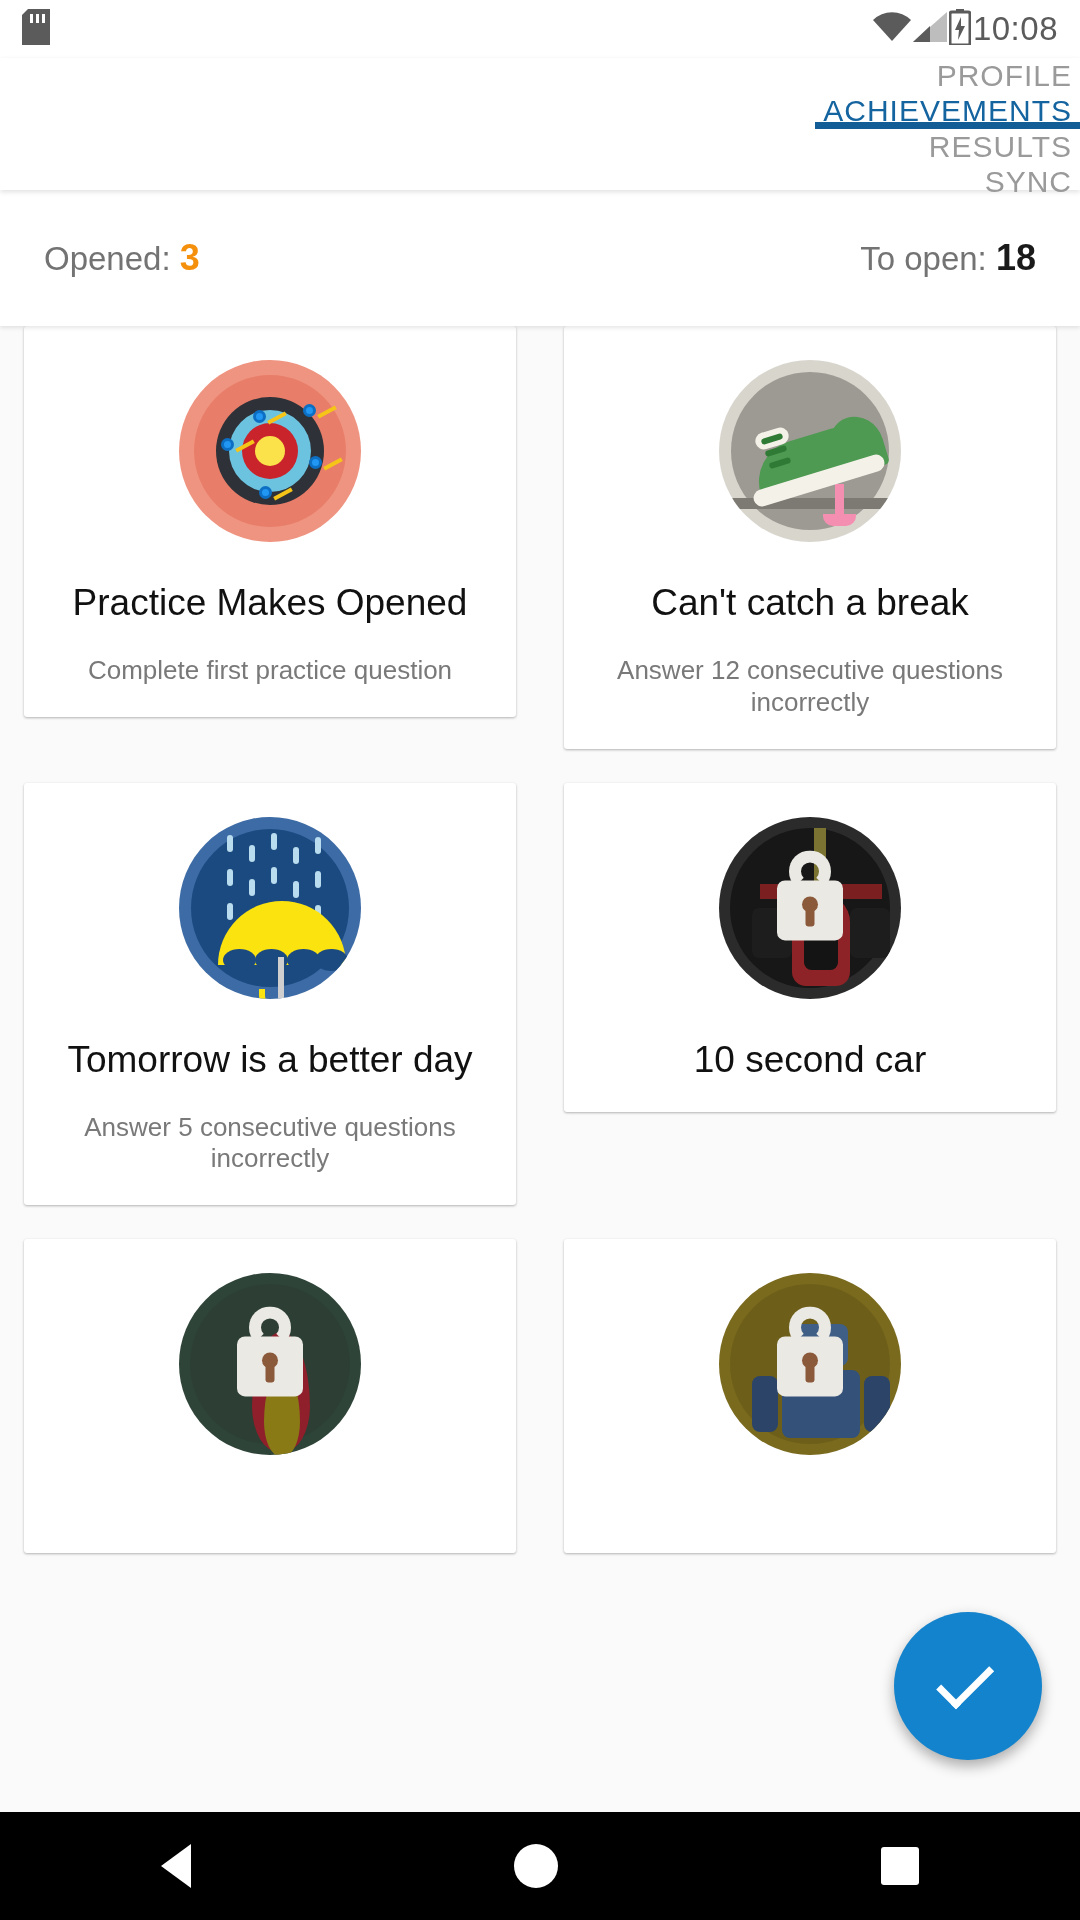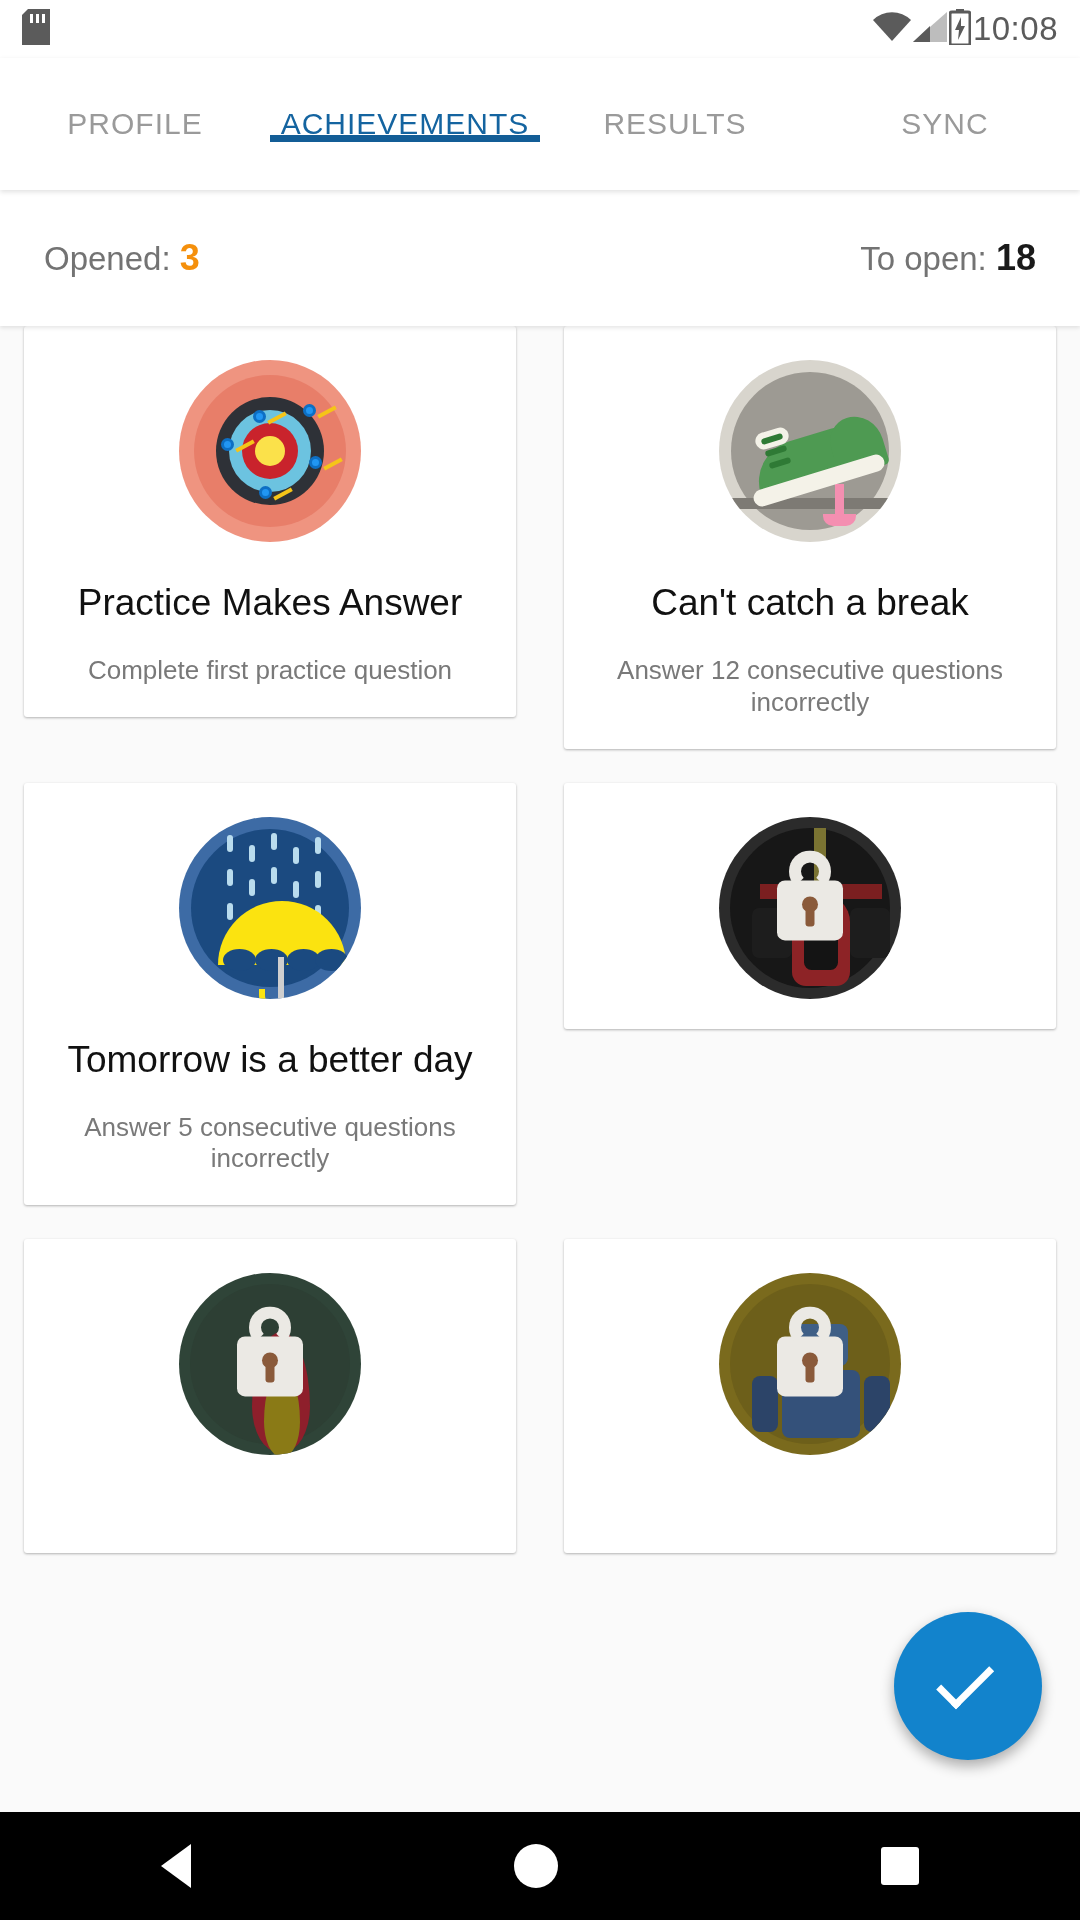--- a/index.html
+++ b/index.html
@@ -16,23 +16,23 @@
     height:58px; width:100%; background:#ffffff;
     display:flex; align-items:center; padding:0 22px;
   }
   .sb-left { display:flex; align-items:center; gap:10px; }
   .sb-right { margin-left:auto; display:flex; align-items:center; gap:2px; }
   .sb-time { font-size:33px; color:#5b5b5b; letter-spacing:0.5px; }
 
   
   .tabbar {
     height:132px; width:100%; background:#ffffff;
-    display:flex; align-items:center;
+    display:flex; align-items:flex-end;
     box-shadow:0 2px 5px rgba(0,0,0,0.12);
-    position:relative; z-index:5;
+    position:relative; z-index:5;flex-direction:column;
   }
   .tab {
     flex:1; display:flex; align-items:center; justify-content:center;
     text-align:center; position:relative; padding:0 8px;
   }
   .tab-label {
     font-size:30px; letter-spacing:1px; color:#9a9a9a;
     line-height:1.18; font-weight:400;
   }
   .tab.active .tab-label { color:#1464a0; }
@@ -270,21 +270,21 @@
             <div class="r2"></div>
             <div class="r3"></div>
             <div class="r4"></div>
           </div>
         <div class="dart" style="left:42px; top:78px;"></div>
         <div class="dart" style="left:74px; top:50px;"></div>
         <div class="dart" style="left:124px; top:44px;"></div>
         <div class="dart" style="left:130px; top:96px;"></div>
         <div class="dart" style="left:80px; top:126px;"></div>
       </div>
-      <div class="card-title">Practice Makes Answer</div>
+      <div class="card-title">Practice Makes Opened</div>
       <div class="card-desc">Complete first practice question</div>
     </div>
 
     <div class="card">
       <div class="badge b-shoe">
         <div class="inner">
           <div class="ground"></div>
           <div class="gum"></div>
           <div class="shoe-body"></div>
           <div class="shoe-toe"></div>
@@ -334,20 +334,21 @@
           <div class="car-wing"></div>
           <div class="car-tyreL"></div>
           <div class="car-tyreR"></div>
           <div class="car-body"></div>
           <div class="car-cock"></div>
         </div>
         <div class="lock">
             <span class="kh"></span>
           </div>
       </div>
+      <div class="card-title">10 second car</div>
     </div>
 
     <div class="card">
       <div class="badge b-fire">
         <div class="inner">
           <div class="flame-a"></div>
           <div class="flame-b"></div>
         </div>
         <div class="lock">
             <span class="kh"></span>

